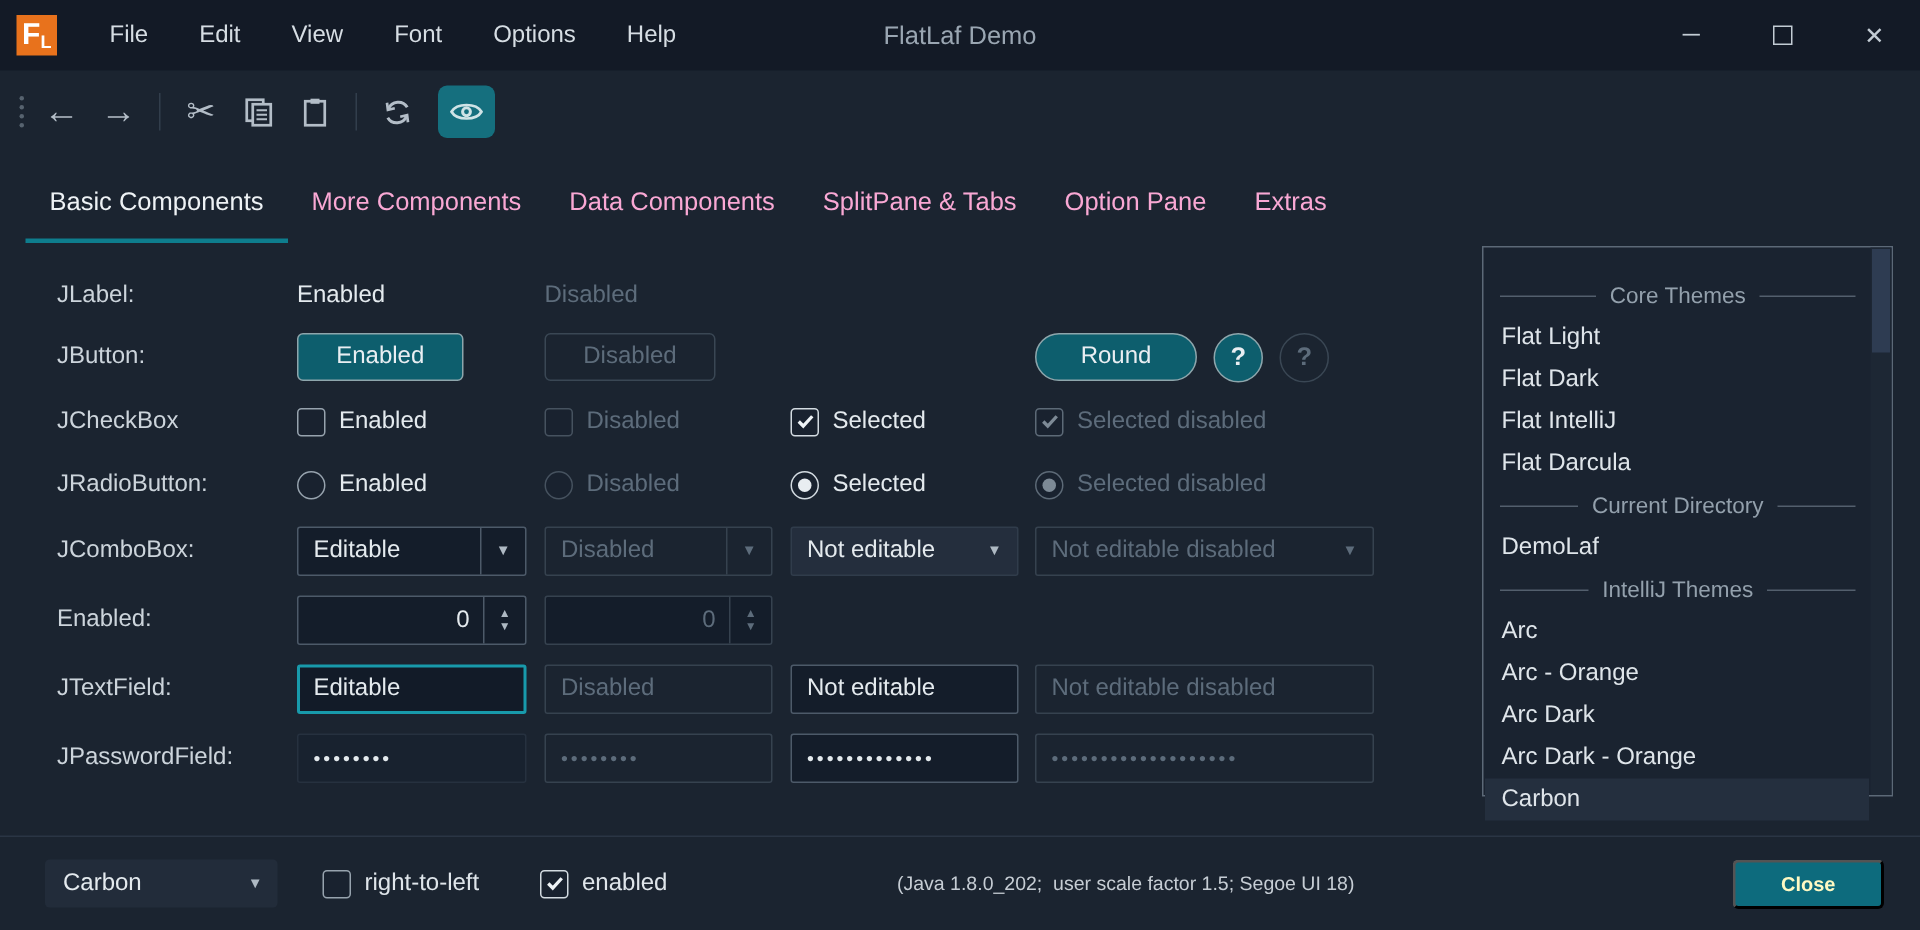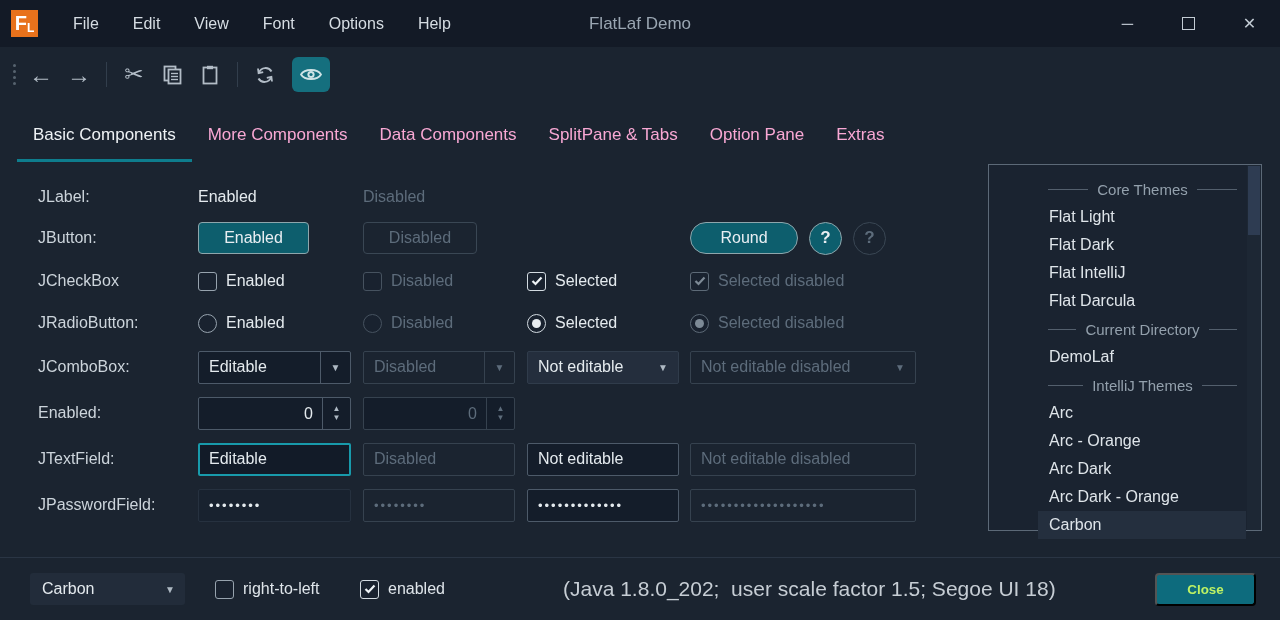--- a/index.html
+++ b/index.html
@@ -74,35 +74,35 @@
   .spinner .arrows{ width:28px; border-left:1px solid #4d5a69; display:flex; flex-direction:column; align-items:center; justify-content:center; color:#aeb9c3; font-size:8px; line-height:9px; }
   .spinner.dis{ border-color:#36424f; }
   .spinner.dis .val{ color:#5d6c7b; } .spinner.dis .arrows{ color:#5d6c7b; border-left-color:#36424f; }
   .tf{ height:33px; width:100%; display:flex; align-items:center; padding-left:10px; background:#141d2a; border:1px solid #4d5a69; border-radius:2px; color:#e4eaee; }
   .tf.focus{ border:2px solid #189aab; padding-left:9px; background:#121b28; }
   .tf.dis{ background:transparent; border-color:#36424f; color:#5d6c7b; }
   .tf.plain{ background:#18222f; border-color:#26313f; }
   .pwd{ font-size:13px; letter-spacing:2px; }
   
   .themelist{ position:absolute; left:988px; top:164px; width:274px; height:367px; border:1px solid #5c6977; background:#1a2330; }
-  .tl-items{ position:absolute; left:1px; top:10px; right:15px;padding-left:48px; }
+  .tl-items{ position:absolute; left:1px; top:18px; right:15px; }
   .tl-item{ height:28px; line-height:28px; padding-left:11px; color:#dfe5ea; cursor:default; }
   .tl-item.selected{ background:#242f3e; }
   .tl-sep{ height:28px; display:flex; align-items:center; padding:0 9px 0 10px; color:#93a0ac; font-size:15px; }
   .tl-sep .line{ flex:1; height:1px; background:#535f6d; }
   .tl-sep .sep-label{ margin:0 9px; }
   .tl-scroll{ position:absolute; top:0; right:0; width:14px; height:365px; background:#1d2734; }
   .tl-thumb{ position:absolute; top:1px; left:1px; width:12px; height:69px; background:#2e3c52; }
   
   .bottombar{ position:absolute; left:0; right:0; bottom:0; height:63px; border-top:1px solid #2a3544; }
   .bottom-combo{ position:absolute; left:30px; top:15px; width:155px; height:32px; background:#222c3a; border-radius:3px; display:flex; align-items:center; }
   .bottom-combo .txt{ flex:1; padding-left:12px; color:#e4eaee; }
   .bb-check{ position:absolute; top:15px; height:32px; display:flex; align-items:center; color:#dfe5ea; }
-  .status{ position:absolute; left:563px; top:0; line-height:62px; color:#c6cdd4; white-space:pre; font-size:21px; }
-  .close-btn{ position:absolute; right:24px; top:15px; width:101px; height:33px; background:#0d6b7d; border-radius:4px; color:#bef264; font-weight:bold; display:flex; align-items:center; justify-content:center; }
+  .status{ position:absolute; left:598px; top:0; line-height:62px; color:#c6cdd4; white-space:pre; font-size:13px; }
+  .close-btn{ position:absolute; right:24px; top:15px; width:101px; height:33px; background:#0d6b7d; border-radius:4px; color:#fef9c3; font-weight:bold; display:flex; align-items:center; justify-content:center; }
   svg{ display:block; }
 </style>
 </head>
 <body>
 
 <div class="window">
 
   <div class="titlebar">
     <div class="logo">
       <span class="f">F</span>

